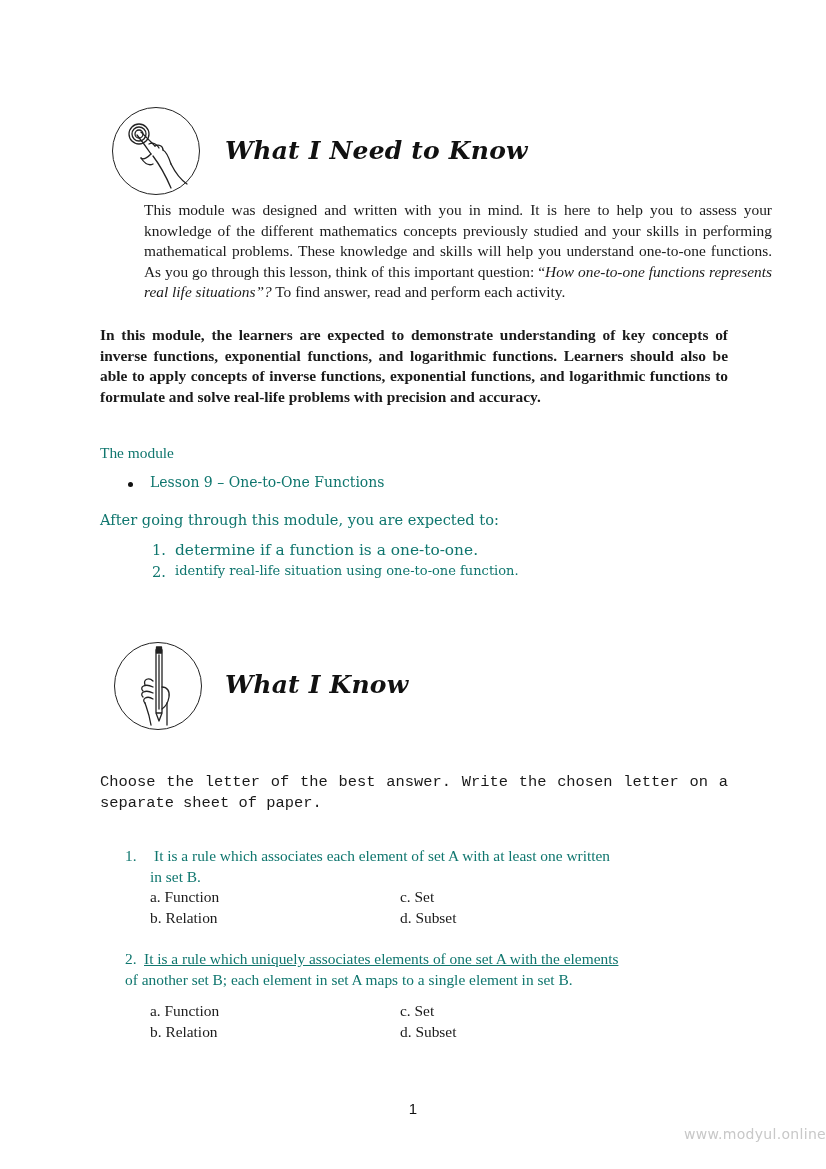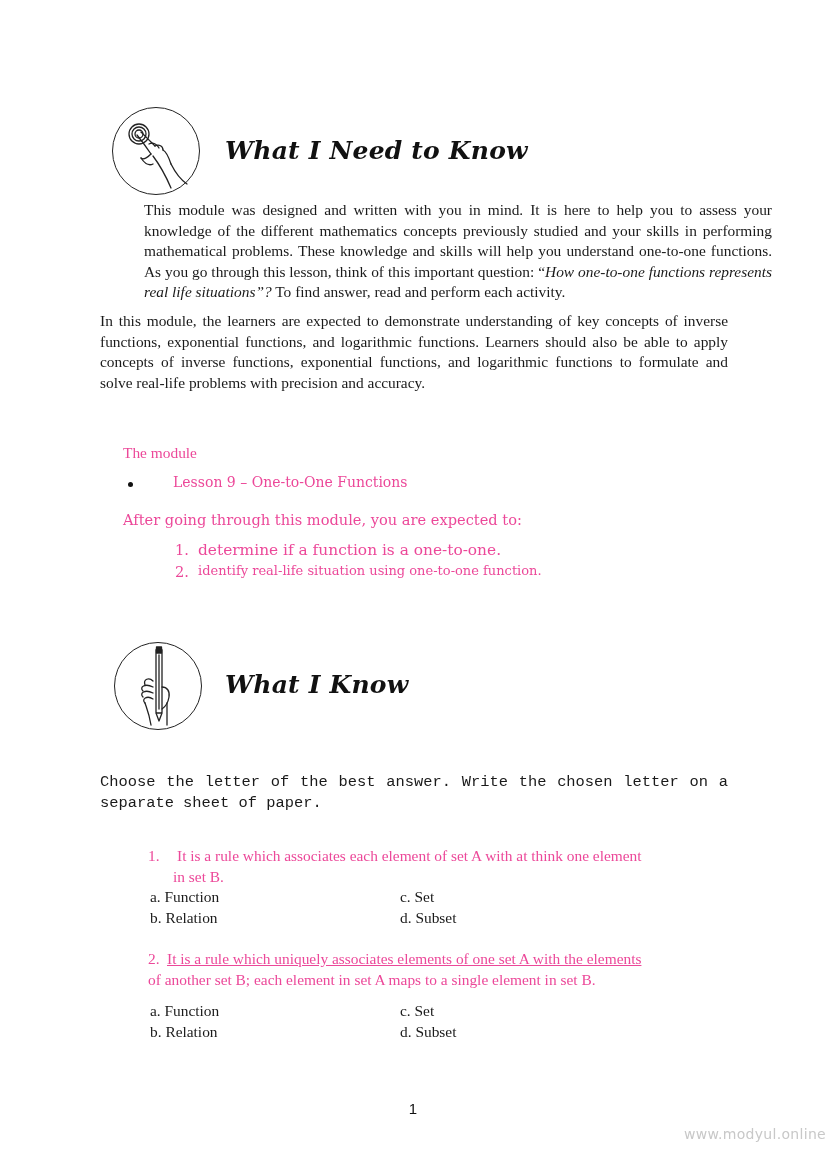--- a/index.html
+++ b/index.html
@@ -14,21 +14,21 @@
     .section-title {
       position: absolute; font-family: "DejaVu Serif", serif;
       font-weight: bold; font-style: italic; font-size: 25px; color: #111;
       letter-spacing: 0.2px;
     }
     .para {
       position: absolute; left: 100px; width: 628px;
       font-family: "Liberation Serif", serif; font-size: 15.4px; line-height: 20.6px;
       text-align: justify; color: #1a1a1a;
     }
-    .line { position: absolute; font-family: "Liberation Serif", serif; font-size: 15.4px; color: #ec4899; white-space: nowrap; margin-left: 23px; }
+    .line { position: absolute; font-family: "Liberation Serif", serif; font-size: 15.4px; color: #0f766e; white-space: nowrap; }
     .bullet-dot { position: absolute; width: 5px; height: 5px; border-radius: 50%; background: #111; }
     .obj { font-family: "DejaVu Serif", serif; font-size: 14.6px; }
     .footer-num { position: absolute; left: 0; width: 826px; text-align: center; top: 1100px; font-family: "Liberation Sans", sans-serif; font-size: 15px; color: #111; }
     .footer-url { position: absolute; left: 0; width: 826px; text-align: right; top: 1126px; font-family: "DejaVu Sans", sans-serif; font-size: 14px; color: #c8c8c8; letter-spacing: 0.3px; }
     .choice { position: absolute; font-family: "Liberation Serif", serif; font-size: 15.4px; color: #1a1a1a; white-space: nowrap; }
   </style>
 </head>
 <body>
 
 <div class="icon-circle" style="left:112px; top:107px; width:86px; height:86px;">
@@ -48,21 +48,21 @@
       <path d="M28 50 C32 56, 36 58, 40 56"></path>
     </g>
   </svg>
 </div>
 <div class="section-title" style="left:225px; top:136px;">What I Need to Know</div>
 
 <div class="para" style="top:200px;margin-left:44px;">
   <span>This module was designed and written with you in mind. It is here to help you to assess your knowledge of the different mathematics concepts previously studied and your skills in performing mathematical problems. These knowledge and skills will help you understand one-to-one functions. As you go through this lesson, think of this important question: “</span><i>How one-to-one functions represents real life situations”?</i><span> To find answer, read and perform each activity.</span>
 </div>
 
-<div class="para" style="top:311px;">In this module, the learners are expected to demonstrate understanding of key concepts of inverse functions, exponential functions, and logarithmic functions. Learners should also be able to apply concepts of inverse functions, exponential functions, and logarithmic functions to formulate and solve real-life problems with precision and accuracy.</div>
+<div class="para" style="top:325px;font-weight:bold;">In this module, the learners are expected to demonstrate understanding of key concepts of inverse functions, exponential functions, and logarithmic functions. Learners should also be able to apply concepts of inverse functions, exponential functions, and logarithmic functions to formulate and solve real-life problems with precision and accuracy.</div>
 
 <div class="line" style="left:100px; top:444px;">The module</div>
 
 <div class="bullet-dot" style="left:128px; top:482px;"></div>
 <div class="line" style="left:150px; top:474px; font-family:'DejaVu Serif', serif; font-size:14px;">Lesson 9 – One-to-One Functions</div>
 
 <div class="line" style="left:100px; top:511px; font-family:'DejaVu Serif', serif; font-size:14.6px;">After going through this module, you are expected to:</div>
 
 <div class="line obj" style="left:152px; top:541px;">1.</div>
 <div class="line obj" style="left:175px; top:541px; font-size:15.4px;">determine if a function is a one-to-one.</div>
@@ -84,21 +84,21 @@
       <path d="M30 60 C32 66, 34 70, 36 82"></path>
       <path d="M52 60 C52 68, 52 74, 52 82"></path>
     </g>
   </svg>
 </div>
 <div class="section-title" style="left:225px; top:670px;">What I Know</div>
 
 <div class="para" style="top:772px;font-family:Liberation Mono, monospace;">Choose the letter of the best answer. Write the chosen letter on a separate sheet of paper.</div>
 
 <div class="line" style="left:125px; top:847px;">1.</div>
-<div class="line" style="left:154px; top:847px;">It is a rule which associates each element of set A with at think one element</div>
+<div class="line" style="left:154px; top:847px;">It is a rule which associates each element of set A with at least one written</div>
 <div class="line" style="left:150px; top:868px;">in set B.</div>
 <div class="choice" style="left:150px; top:888px;">a. Function</div>
 <div class="choice" style="left:400px; top:888px;">c. Set</div>
 <div class="choice" style="left:150px; top:909px;">b. Relation</div>
 <div class="choice" style="left:400px; top:909px;">d. Subset</div>
 
 <div class="line" style="left:125px; top:950px;">2.</div>
 <div class="line" style="left:144px; top:950px;text-decoration:underline;">It is a rule which uniquely associates elements of one set A with the elements</div>
 <div class="line" style="left:125px; top:971px;">of another set B; each element in set A maps to a single element in set B.</div>
 <div class="choice" style="left:150px; top:1002px;">a. Function</div>

